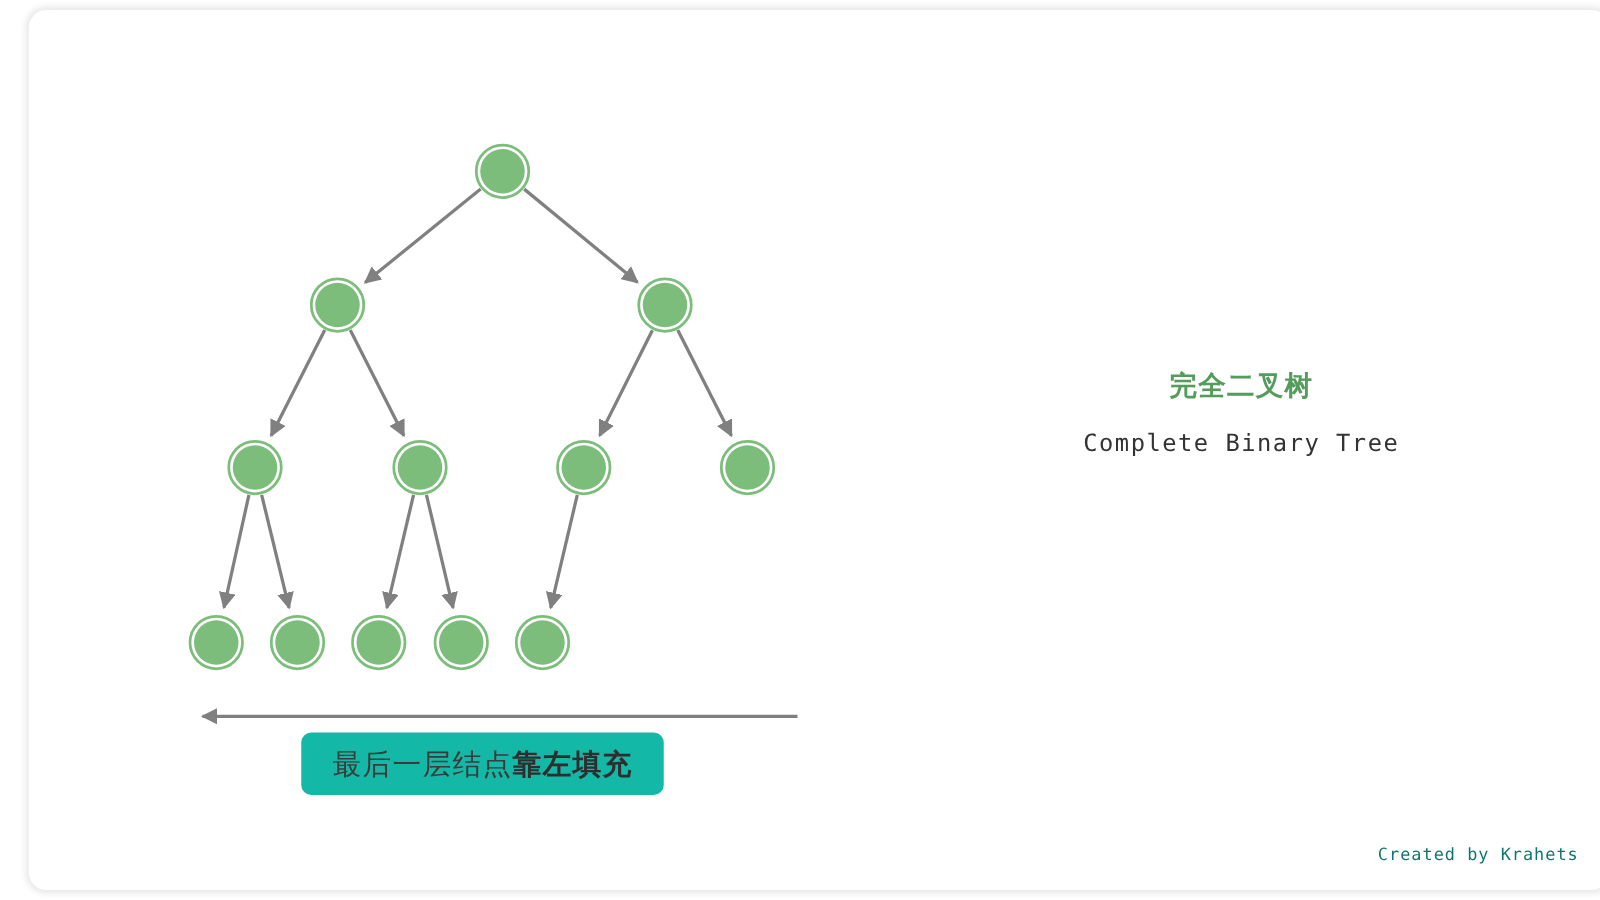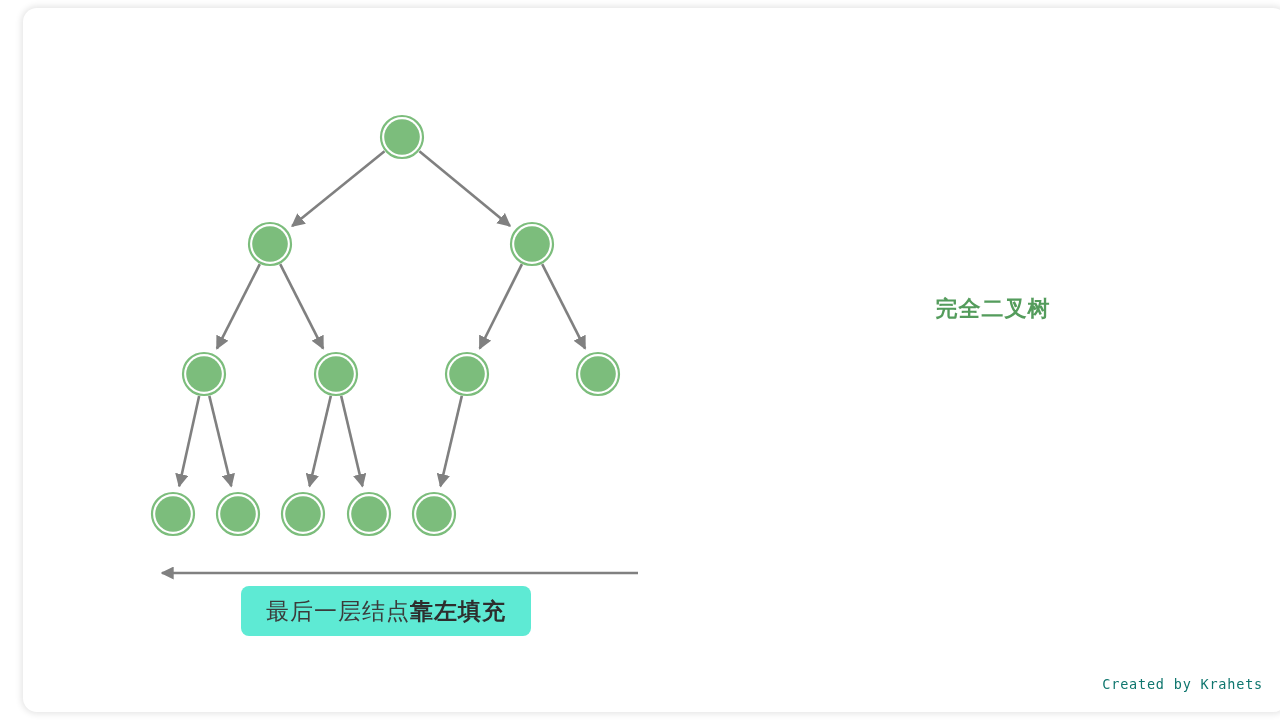--- a/index.html
+++ b/index.html
@@ -56,21 +56,21 @@
     font-size: 19px;
     font-family: "DejaVu Sans Mono", "Liberation Mono", monospace;
     letter-spacing: 1.2px;
     line-height: 1.2;
     margin: 0;
   }
   .caption-pill {
     position: absolute;
     left: 218px;
     top: 578px;
-    background: #5eead4;
+    background: #14b8a6;
     border-radius: 8px;
     padding: 12px 25px;
     font-size: 23px;
     color: #3b3b3b;
     letter-spacing: 1px;
     white-space: nowrap;
     line-height: 1.15;
   }
   .caption-pill .em {
     font-weight: bold;
@@ -167,20 +167,21 @@
             <circle cx="411" cy="506" r="17.8" fill="#7cbd7c"></circle>
           </g>
         </g>
       <g id="axis-layer">
           <line x1="615" y1="565" x2="139" y2="565" stroke="#808080" stroke-width="2.6" marker-end="url(#arrowAxis)"></line>
         </g>
     </svg>
 
     <div class="legend-block">
       <p class="legend-title">完全二叉树</p>
+      <p class="legend-sub">Complete Binary Tree</p>
     </div>
 
     <div class="caption-pill"><span>最后一层结点</span><span class="em">靠左填充</span></div>
 
     <div class="credit">Created by Krahets</div>
 
   </div>
 </div>
 
 </body></html>

